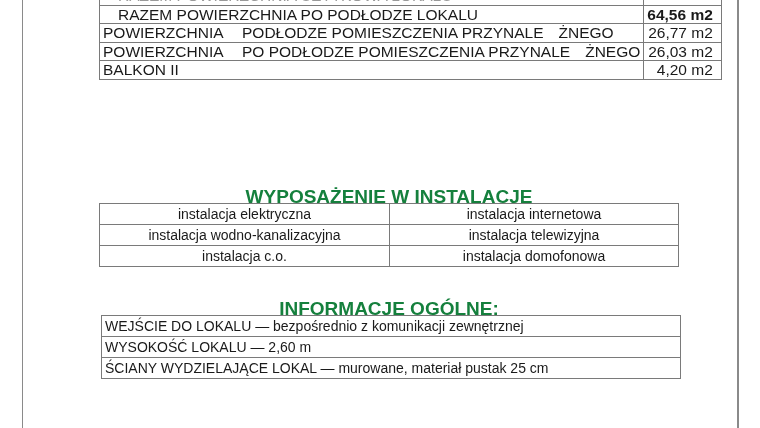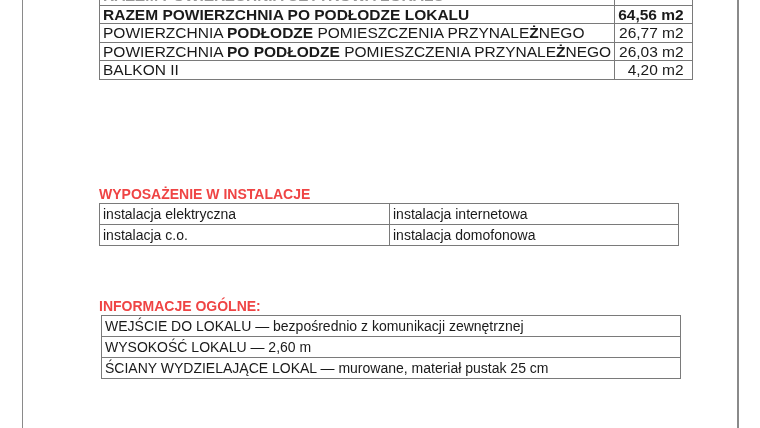--- a/index.html
+++ b/index.html
@@ -8,28 +8,28 @@
   .page-border-left { position:absolute; left:22px; top:0; width:1px; height:428px; background:#8a8a8a; }
   .page-border-right { position:absolute; left:737px; top:0; width:2px; height:428px; background:#8a8a8a; }
 
   table { border-collapse:collapse; position:absolute; }
   td { border:1px solid #7a7a7a; padding:0 3px; white-space:nowrap; overflow:hidden; }
   .area-table { left:99px; top:-14px; width:580px; font-size:15.5px; }
   .area-table td { height:17.5px; line-height:17px; }
   .area-table td.val { text-align:right; width:108px; padding-right:8px; }
   .area-table tr.bold td { font-weight:bold; }
   .area-table tr.clipped td { color:#999; }
-  b { font-weight:bold; }
+  b { font-weight:normal;margin-left:15px; }
 
-  .heading { position:absolute; left:99px; width:580px; text-align:left;
-             font-weight:bold; font-size:14px; color:#ef4444; }
+  .heading { position:absolute; left:99px; width:580px; text-align:center;
+             font-weight:bold; font-size:19px; color:#15803d; }
   .heading.h1 { top:186px; }
   .heading.h2 { top:298px; }
 
-  .inst-table { left:99px; top:203px; width:580px; font-size:14px; }
+  .inst-table { left:99px; top:203px; width:580px; font-size:14px;text-align:center; }
   .inst-table td { height:20px; line-height:20px; }
   .inst-table td.c1 { width:283px; }
 
   .info-table { left:101px; top:315px; width:580px; font-size:14px; }
   .info-table td { height:20px; line-height:20px; }
 </style>
 </head>
 <body>
 
 <div class="page-border-left"></div>
@@ -61,20 +61,24 @@
 </table>
 
 <div class="heading h1">WYPOSAŻENIE W INSTALACJE</div>
 <table class="inst-table">
   <tbody>
     <tr>
       <td class="c1">instalacja elektryczna</td>
       <td>instalacja internetowa</td>
     </tr>
     <tr>
+      <td class="c1">instalacja wodno-kanalizacyjna</td>
+      <td>instalacja telewizyjna</td>
+    </tr>
+    <tr>
       <td class="c1">instalacja c.o.</td>
       <td>instalacja domofonowa</td>
     </tr>
   </tbody>
 </table>
 
 <div class="heading h2">INFORMACJE OGÓLNE:</div>
 <table class="info-table">
   <tbody>
     <tr>

